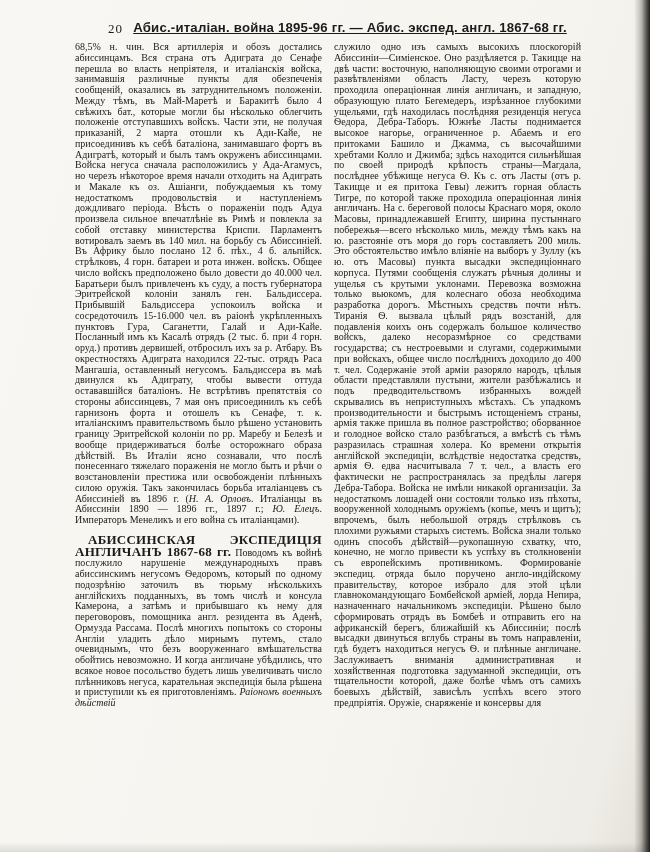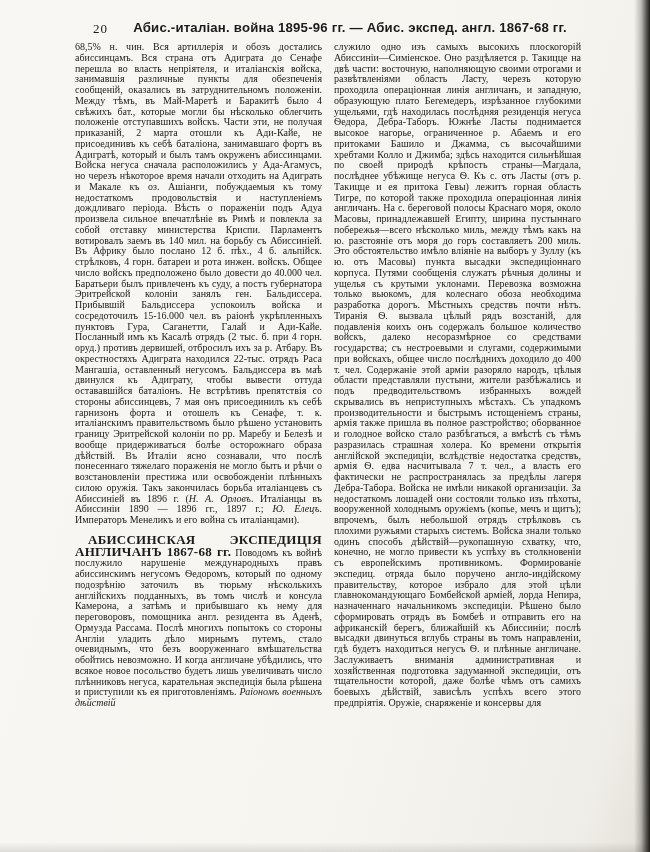--- a/index.html
+++ b/index.html
@@ -7,29 +7,30 @@
     position:relative;
     width:650px;height:852px;
     margin:0 auto;
     background:linear-gradient(105deg,#f8f7f3 0%,#f6f5f0 60%,#efede7 92%,#e2dfd7 100%);
     overflow:hidden;
     font-family:"Liberation Serif","DejaVu Serif",serif;
     color:#1b1b1b;
     -webkit-font-smoothing:antialiased;
   }
   .pagenum{
-    position:absolute;top:21px;left:93px;
+    position:absolute;top:21px;left:108px;
     font-size:13px;letter-spacing:1px;
   }
   .running-title{
     position:absolute;top:20px;left:110px;right:60px;
     text-align:center;
     font-family:"Liberation Sans","DejaVu Sans",sans-serif;
     font-weight:bold;font-size:13.2px;letter-spacing:0.2px;
     white-space:nowrap;
+    text-decoration:underline;
   }
   .columns{
     position:absolute;top:42px;left:75px;width:506px;
     display:flex;gap:12px;
   }
   .col{
     width:247px;
     text-align:justify;
     font-size:10px;line-height:10.75px;
     word-spacing:0.3px;

